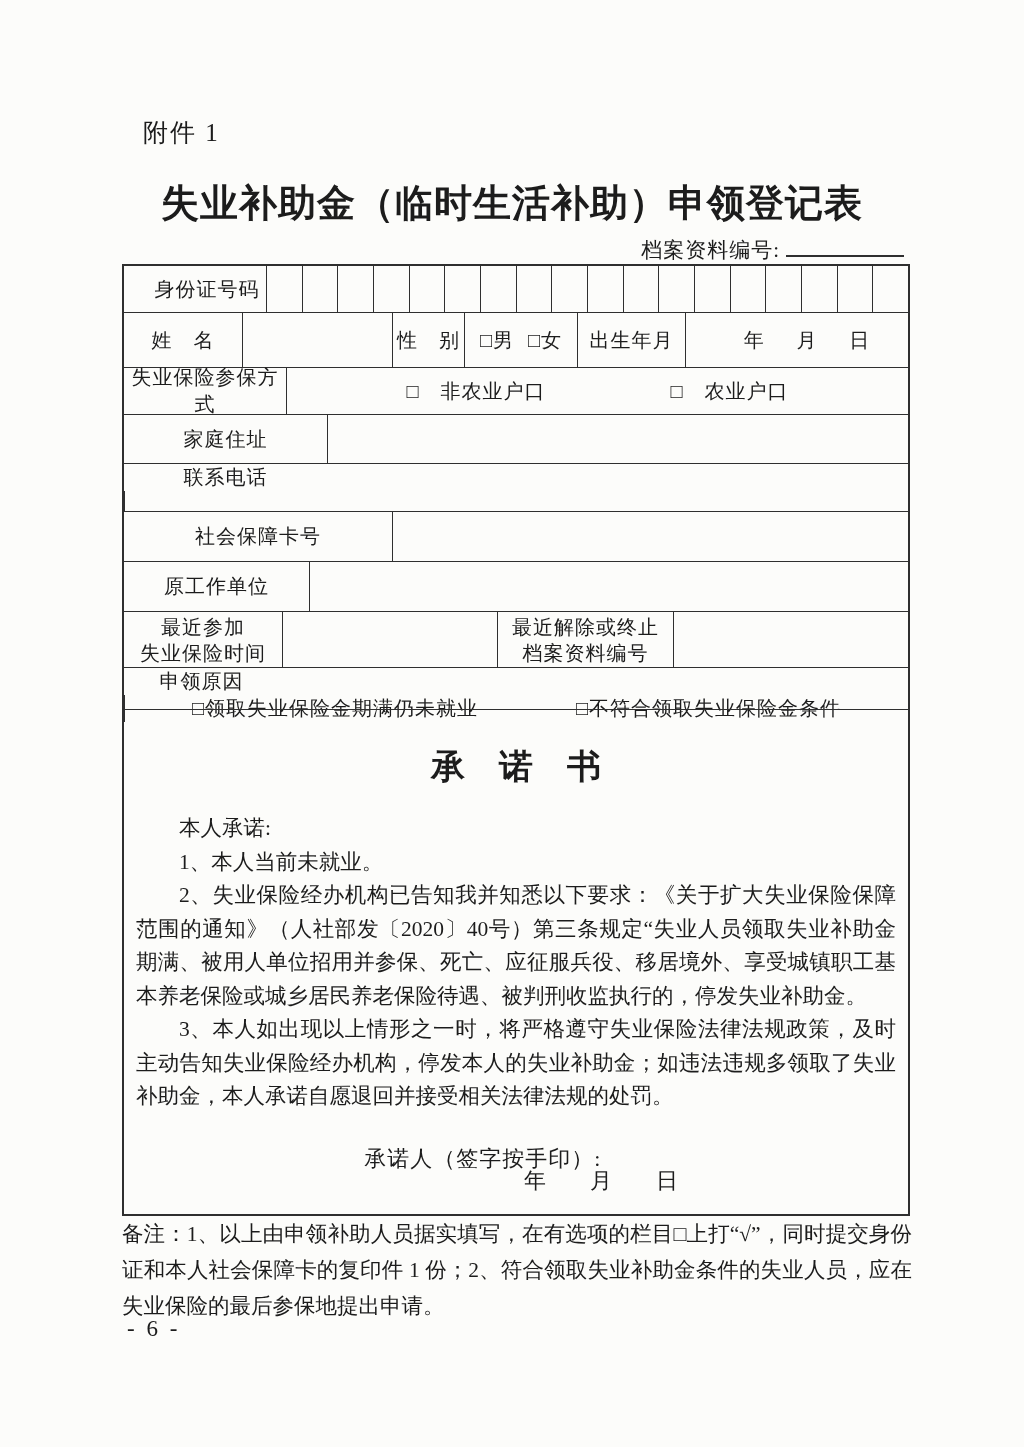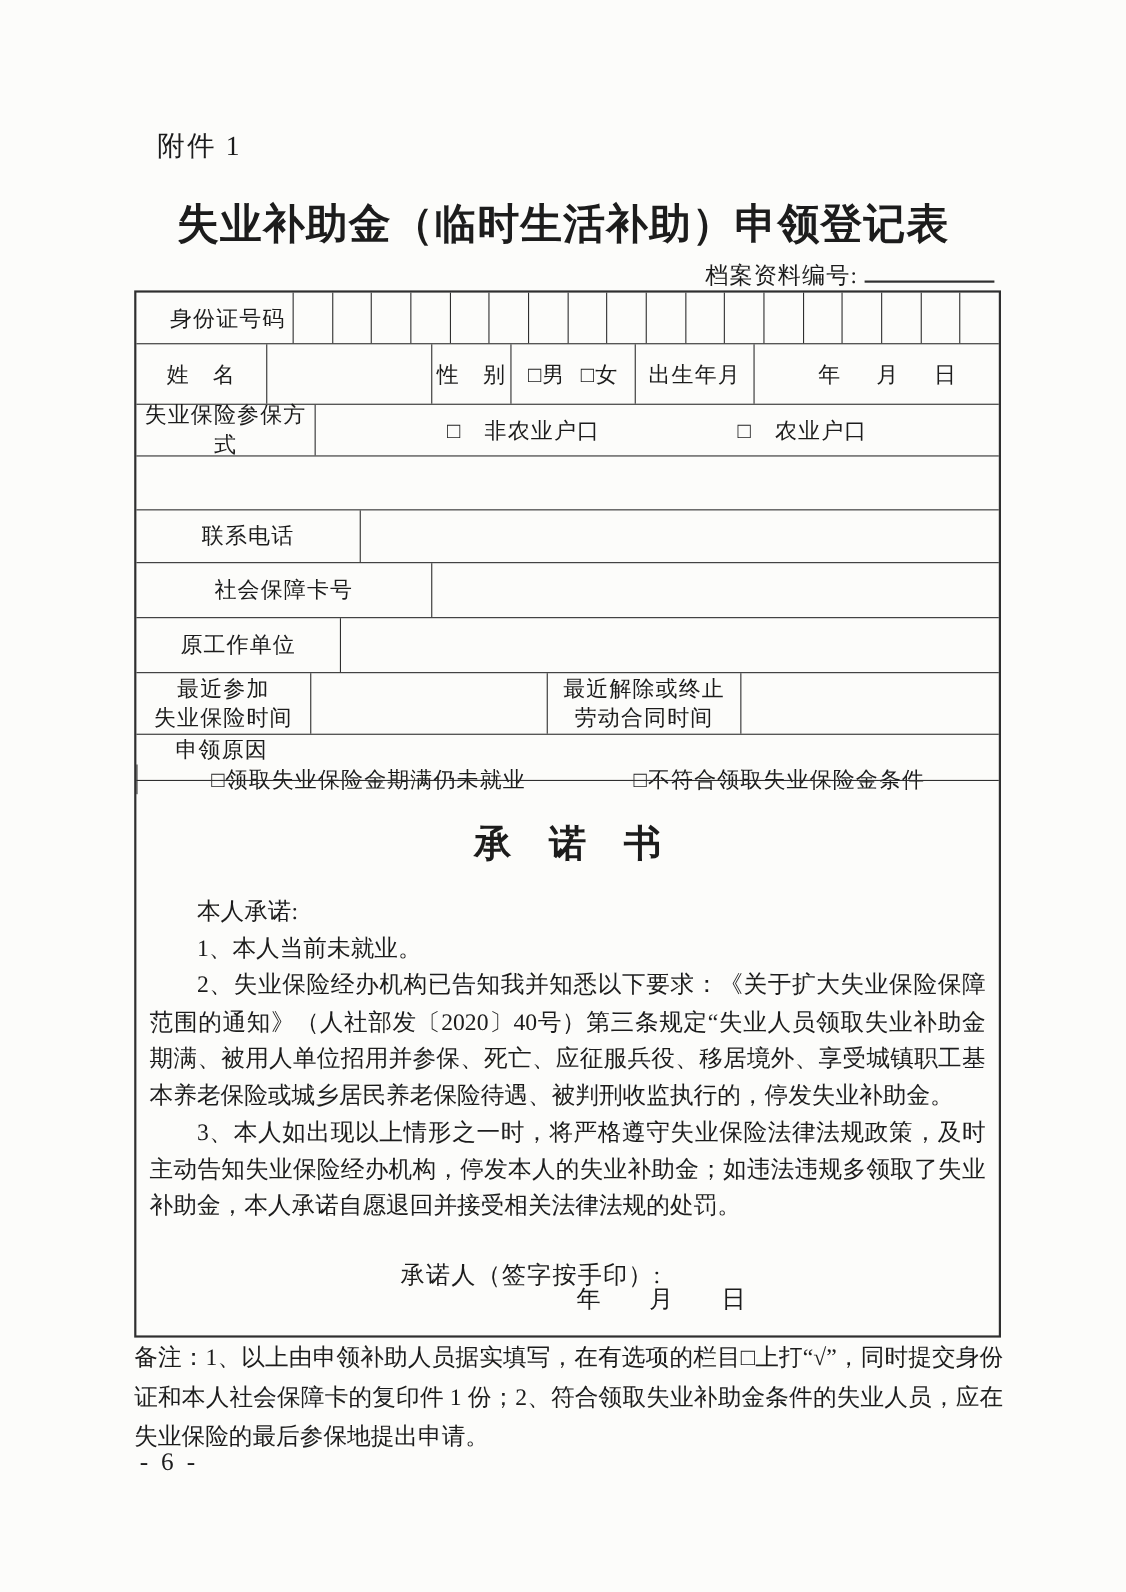--- a/index.html
+++ b/index.html
@@ -134,24 +134,25 @@
 
     <div class="row" style="height:47px;">
       <div class="cell" style="width:162px;">失业保险参保方式</div>
       <div class="cell grow opts" style="padding:0 57px;">
         <span>□　非农业户口</span>
         <span>□　农业户口</span>
       </div>
     </div>
 
     <div class="row" style="height:49px;">
-      <div class="cell grow blank"></div>
-    </div>
-
-    <div class="row" style="height:48px;">
+      <div class="cell" style="width:203px;">家庭住址</div>
+      <div class="cell grow blank"></div>
+    </div>
+
+    <div class="row" style="height:48px;flex-direction:column;">
       <div class="cell" style="width:203px;">联系电话</div>
       <div class="cell grow blank"></div>
     </div>
 
     <div class="row" style="height:50px;">
       <div class="cell" style="width:268px;">社会保障卡号</div>
       <div class="cell grow blank"></div>
     </div>
 
     <div class="row" style="height:50px;">
@@ -160,21 +161,21 @@
     </div>
 
     <div class="row" style="height:56px;">
       <div class="cell two-line" style="width:158px;">
         <span>最近参加</span>
         <span>失业保险时间</span>
       </div>
       <div class="cell blank" style="width:215px;"></div>
       <div class="cell two-line" style="width:176px;">
         <span>最近解除或终止</span>
-        <span>劳动合同时间</span>
+        <span>档案资料编号</span>
       </div>
       <div class="cell grow blank"></div>
     </div>
 
     <div class="row" style="height:42px;flex-direction:column;">
       <div class="cell" style="width:155px;">申领原因</div>
       <div class="cell grow opts" style="padding:0 18px;">
         <span>□领取失业保险金期满仍未就业</span>
         <span>□不符合领取失业保险金条件</span>
       </div>

